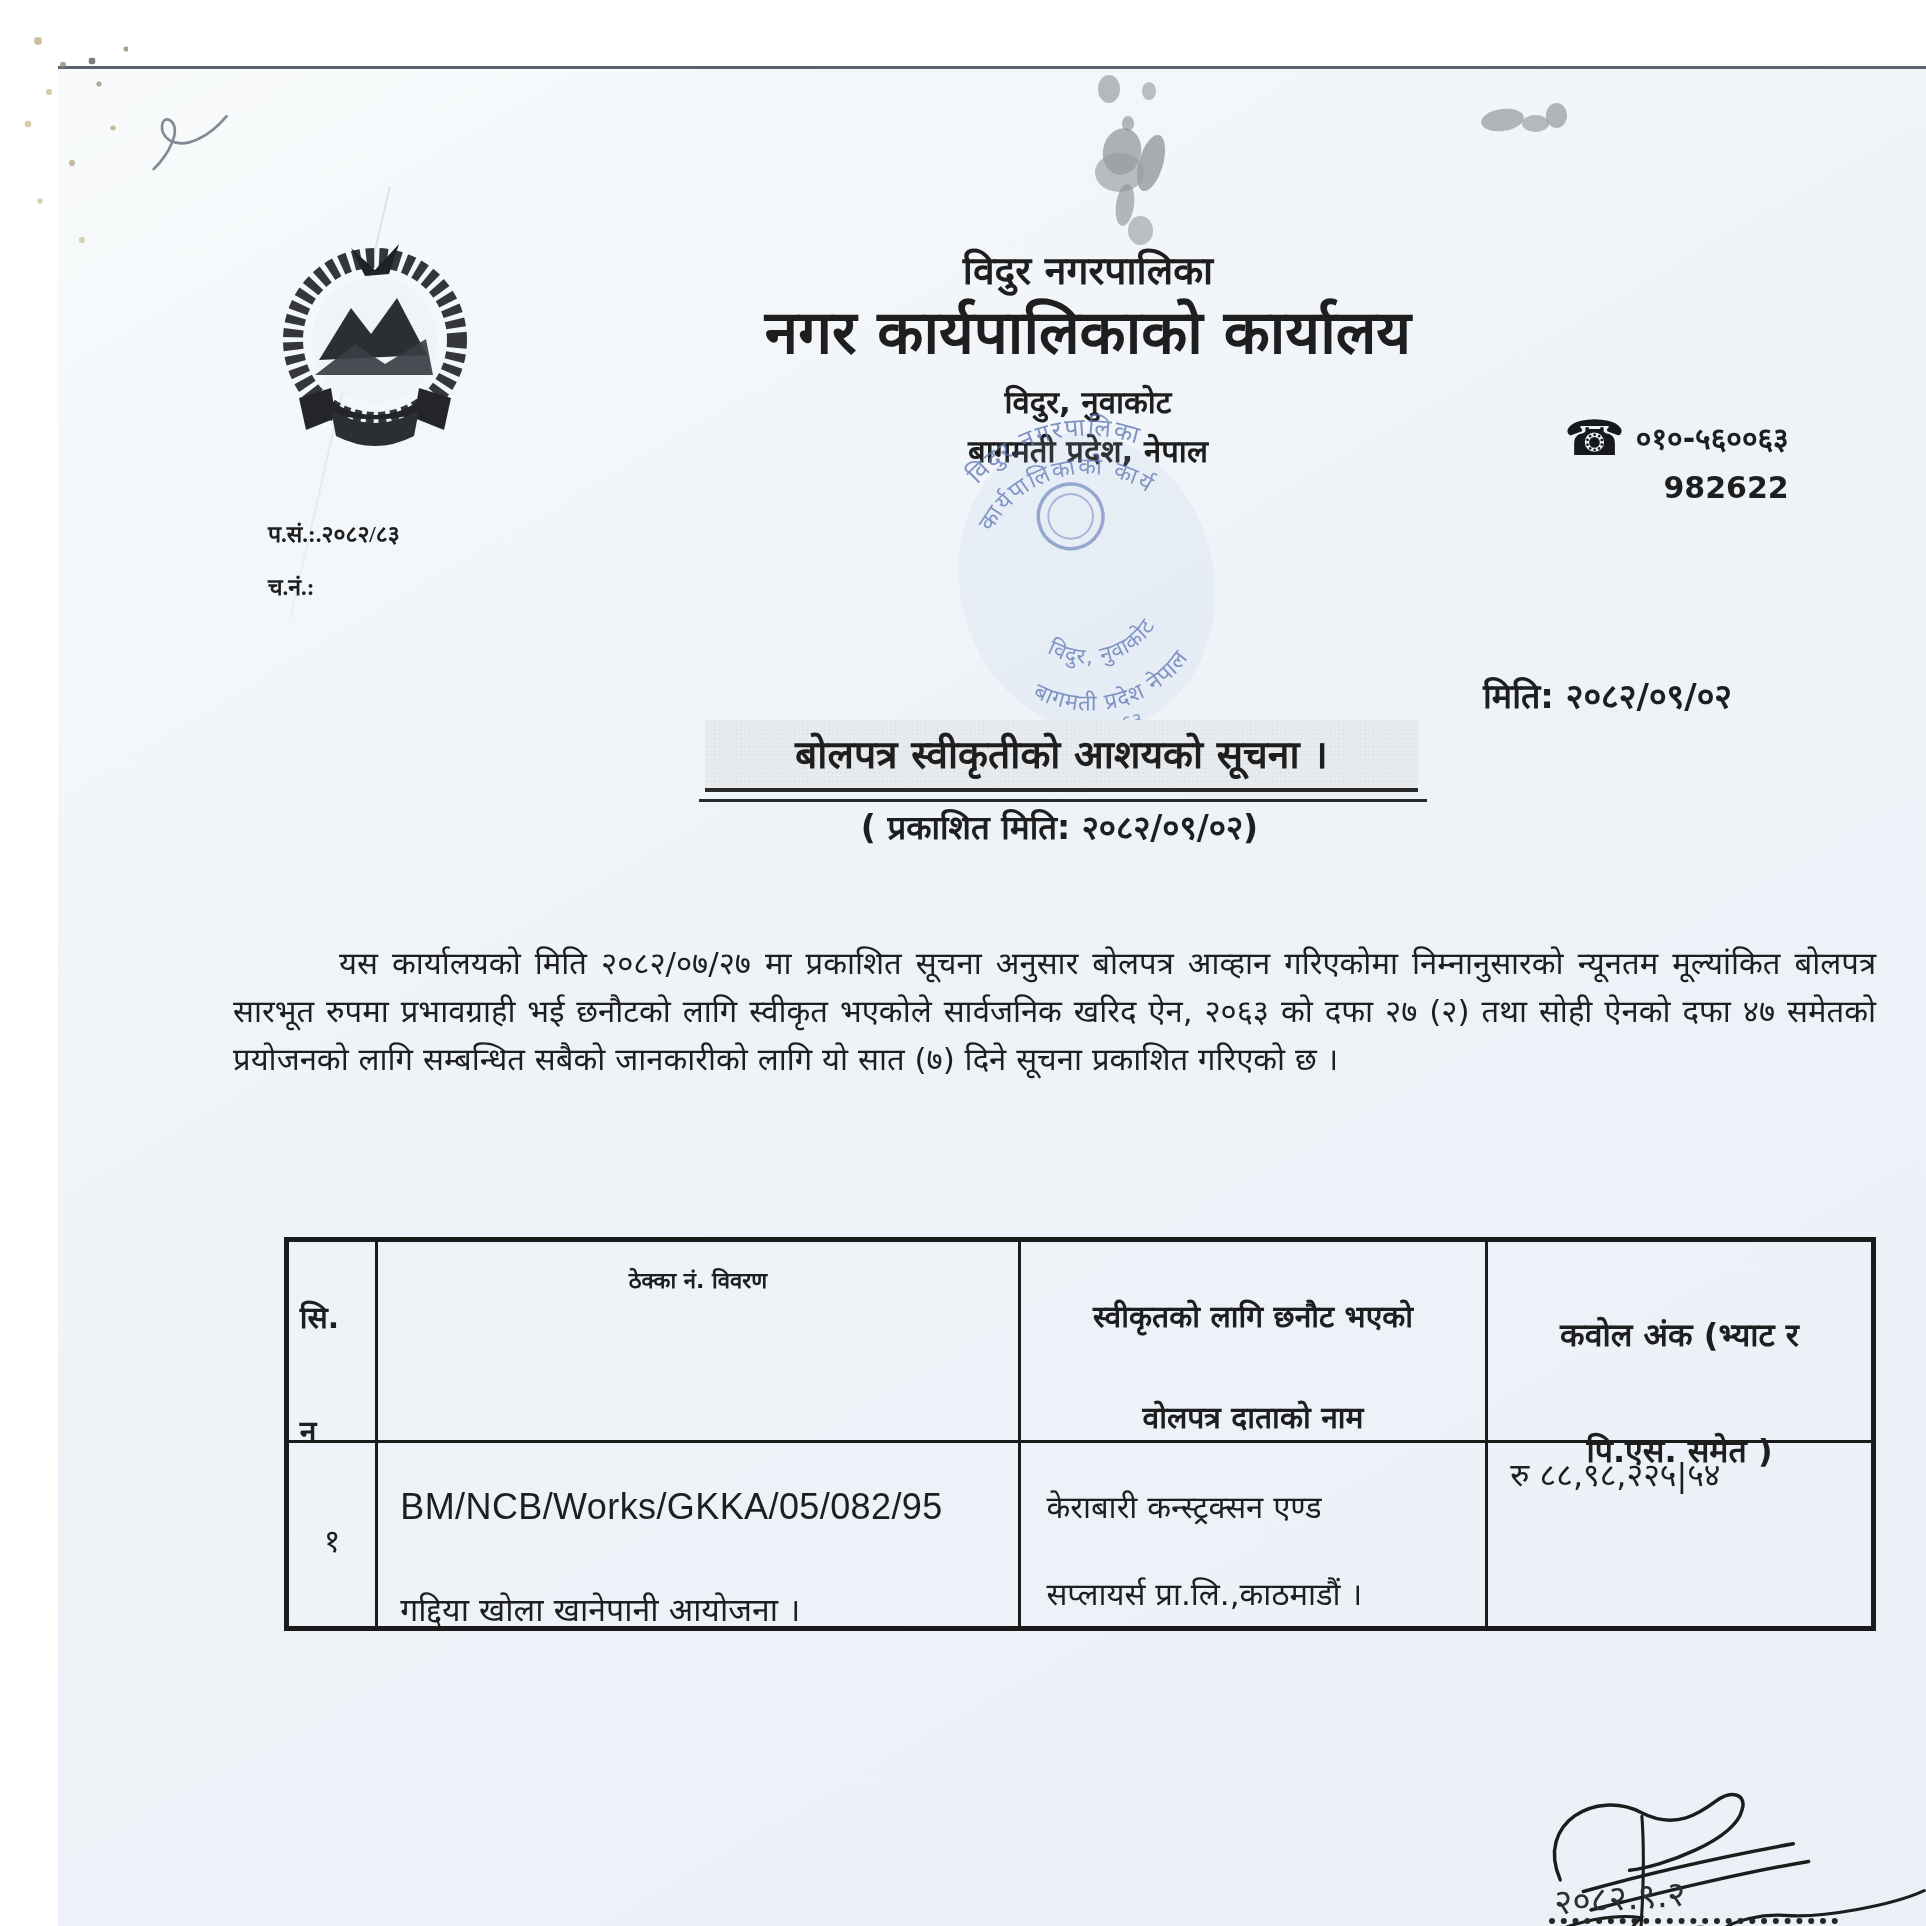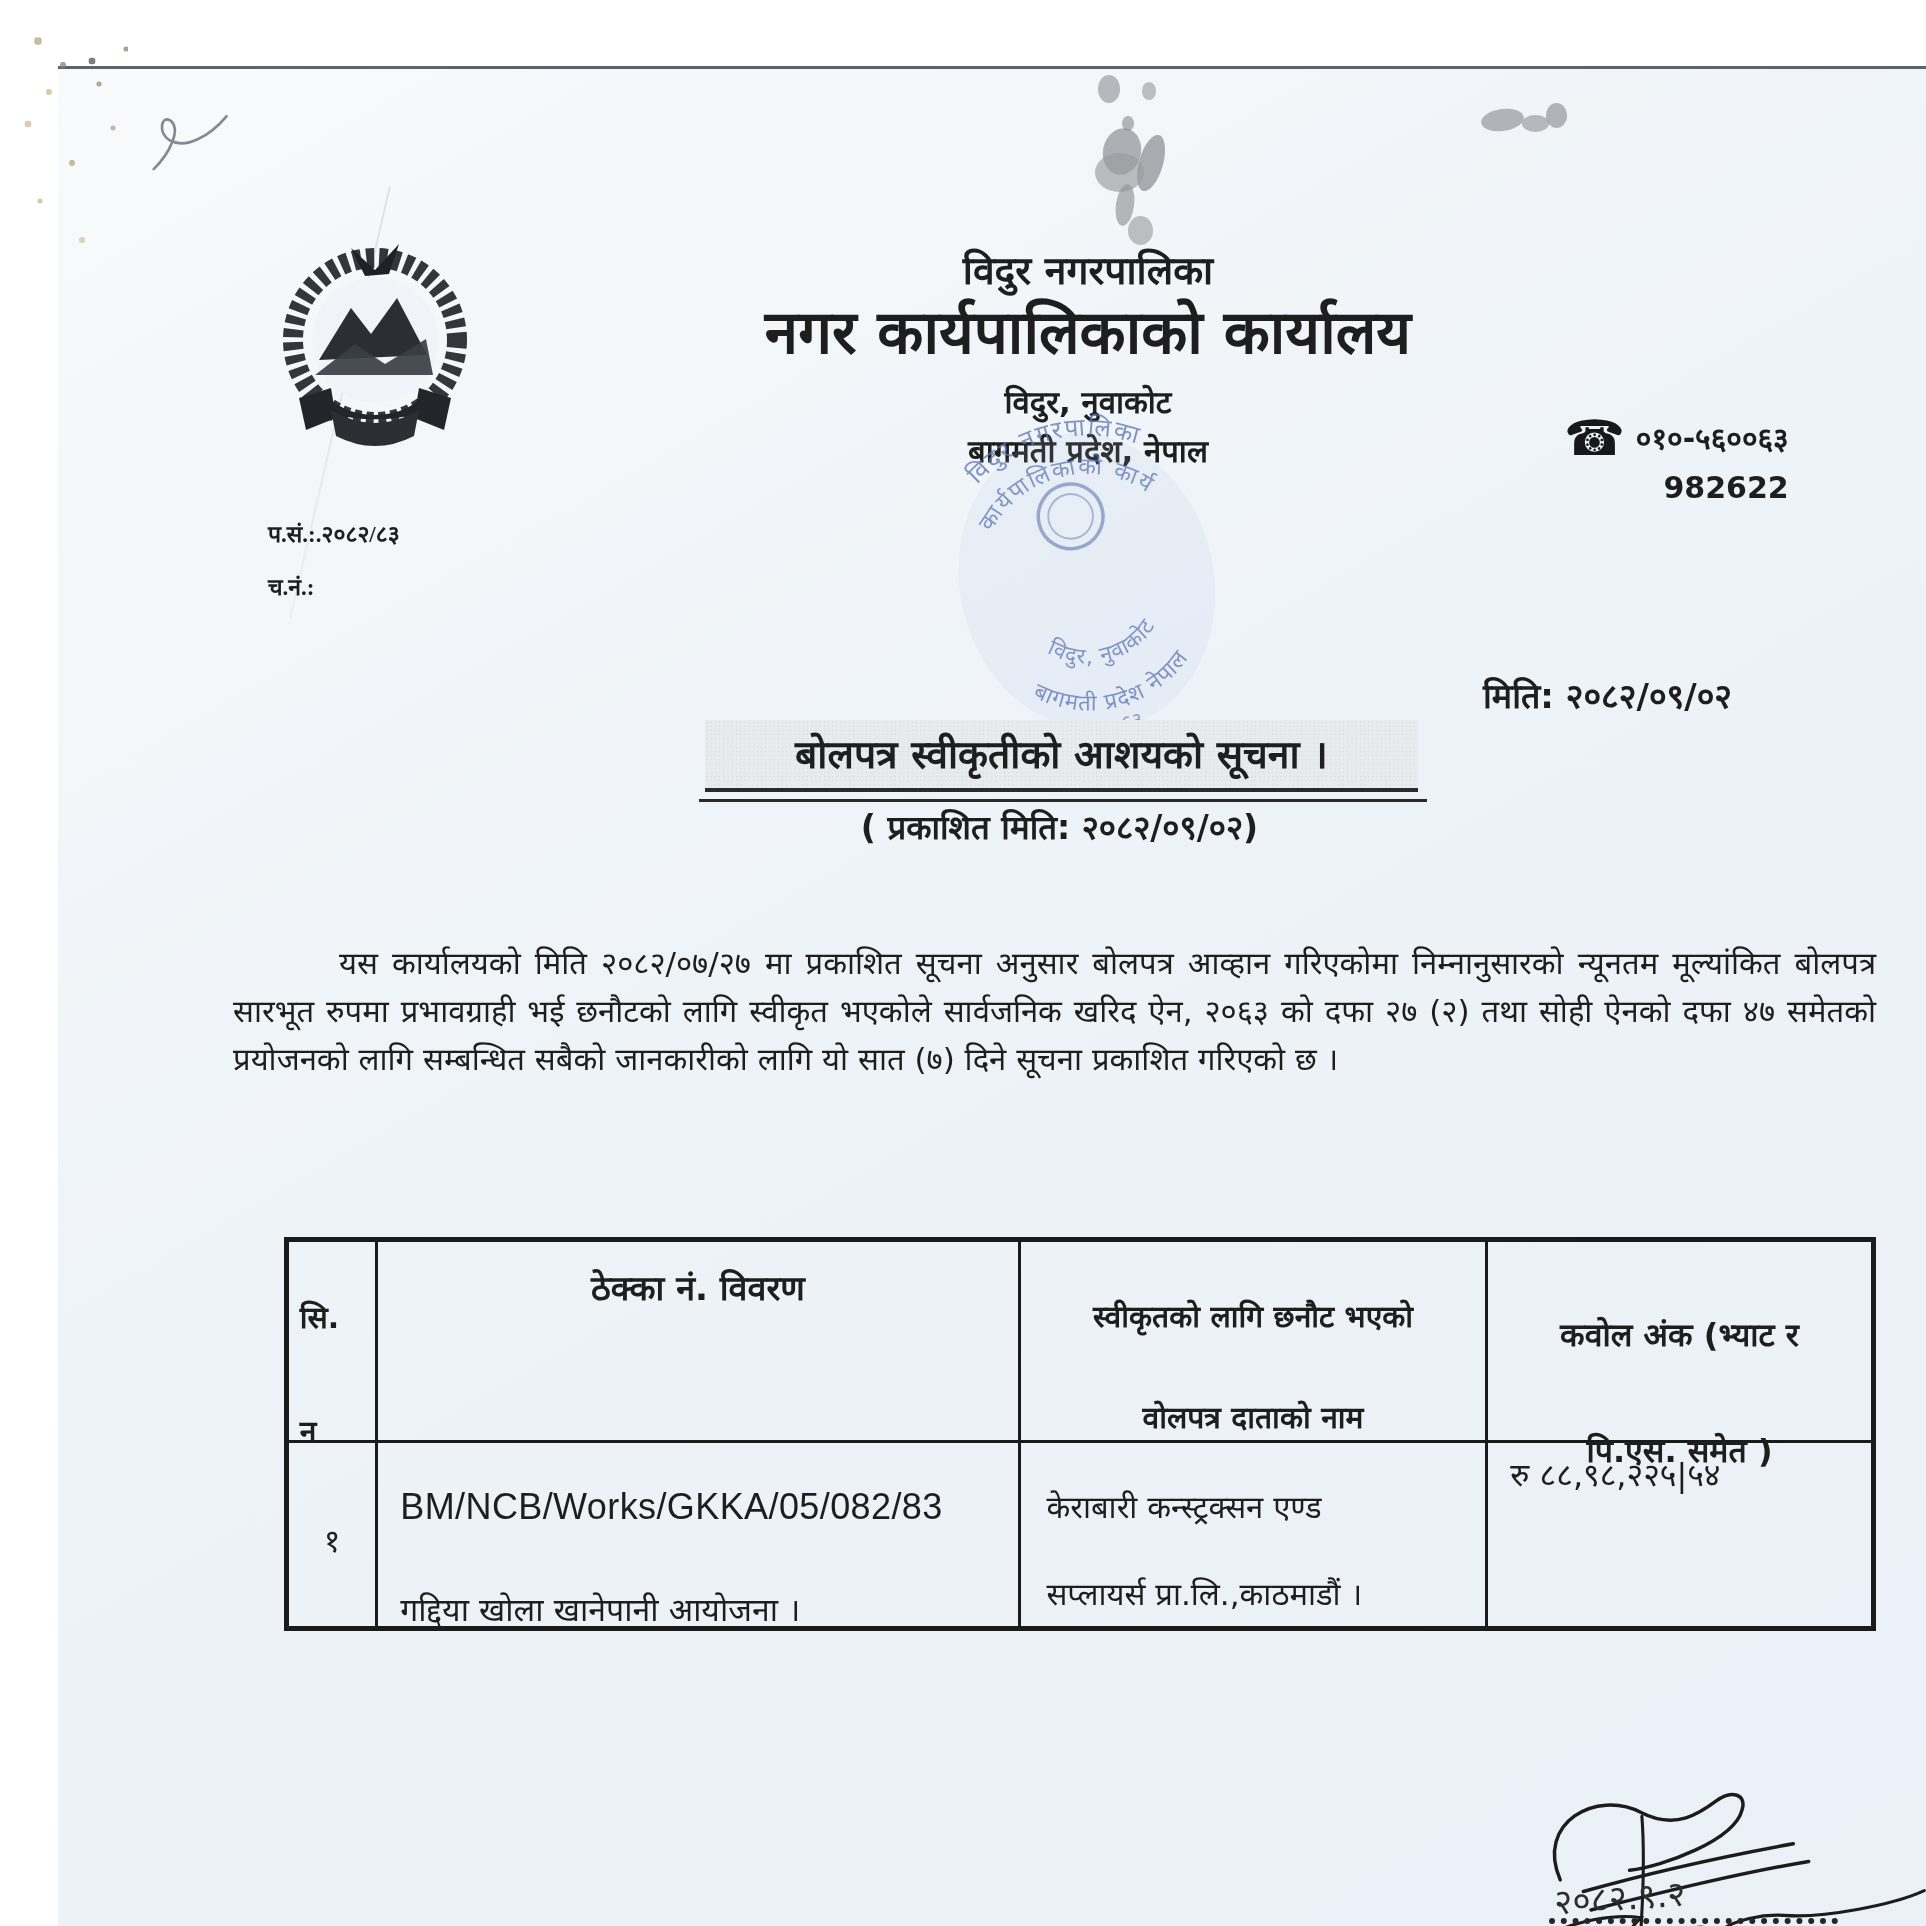--- a/index.html
+++ b/index.html
@@ -64,21 +64,21 @@
   
   .tbl{
     position:absolute;left:284px;top:1237px;width:1592px;height:394px;
     box-sizing:border-box;border:5px solid #1b1b1b;
     display:grid;grid-template-columns:89px 643px 467px 1fr;grid-template-rows:201px 1fr;
   }
   .cell{box-sizing:border-box;border-right:3.5px solid #1b1b1b;}
   .row-h .cell{border-bottom:3.5px solid #1b1b1b;}
   .cell:nth-child(4n){border-right:none;}
   .h-sn{padding:19px 0 0 10.8px;font-size:30px;font-weight:bold;line-height:114px;}
-  .h-contract{padding-top:22.3px;text-align:center;font-size:34px;font-weight:bold;}
+  .h-contract{padding-top:22.3px;text-align:center;font-size:22px;font-weight:bold;}
   .h-bidder{padding-top:24px;text-align:center;font-size:30px;font-weight:bold;line-height:101px;}
   .h-amount{padding-top:35px;text-align:center;font-size:32px;font-weight:bold;line-height:116px;}
   .d-sn{text-align:center;padding-top:75px;font-size:32px;}
   .d-contract{padding:43px 11.6px 0 22.3px;}
   .d-contract .l1{font-family:"Liberation Sans",sans-serif;font-size:36px;letter-spacing:0.4px;}
   .d-contract .l2{font-size:32px;margin-top:59px;}
   .d-bidder{padding:42px 7.7px 0 25.4px;font-size:31px;}
   .d-bidder .l2{margin-top:45px;}
   .d-amount{padding:9.2px 0 0 22.3px;font-size:32px;}
 
@@ -188,21 +188,21 @@
       <div>वोलपत्र दाताको नाम</div>
     </div>
     <div class="cell h-amount">
       <div>कवोल अंक (भ्याट र</div>
       <div>पि.एस. समेत )</div>
     </div>
   </div>
   <div style="display:contents;">
     <div class="cell d-sn">१</div>
     <div class="cell d-contract">
-      <div class="l1">BM/NCB/Works/GKKA/05/082/83</div>
+      <div class="l1">BM/NCB/Works/GKKA/05/082/95</div>
       <div class="l2">गद्दिया खोला खानेपानी आयोजना ।</div>
     </div>
     <div class="cell d-bidder">
       <div class="l1">केराबारी कन्स्ट्रक्सन एण्ड</div>
       <div class="l2">सप्लायर्स प्रा.लि.,काठमाडौं ।</div>
     </div>
     <div class="cell d-amount">रु ८८,९८,२२५|५४</div>
   </div>
 </div>
 

